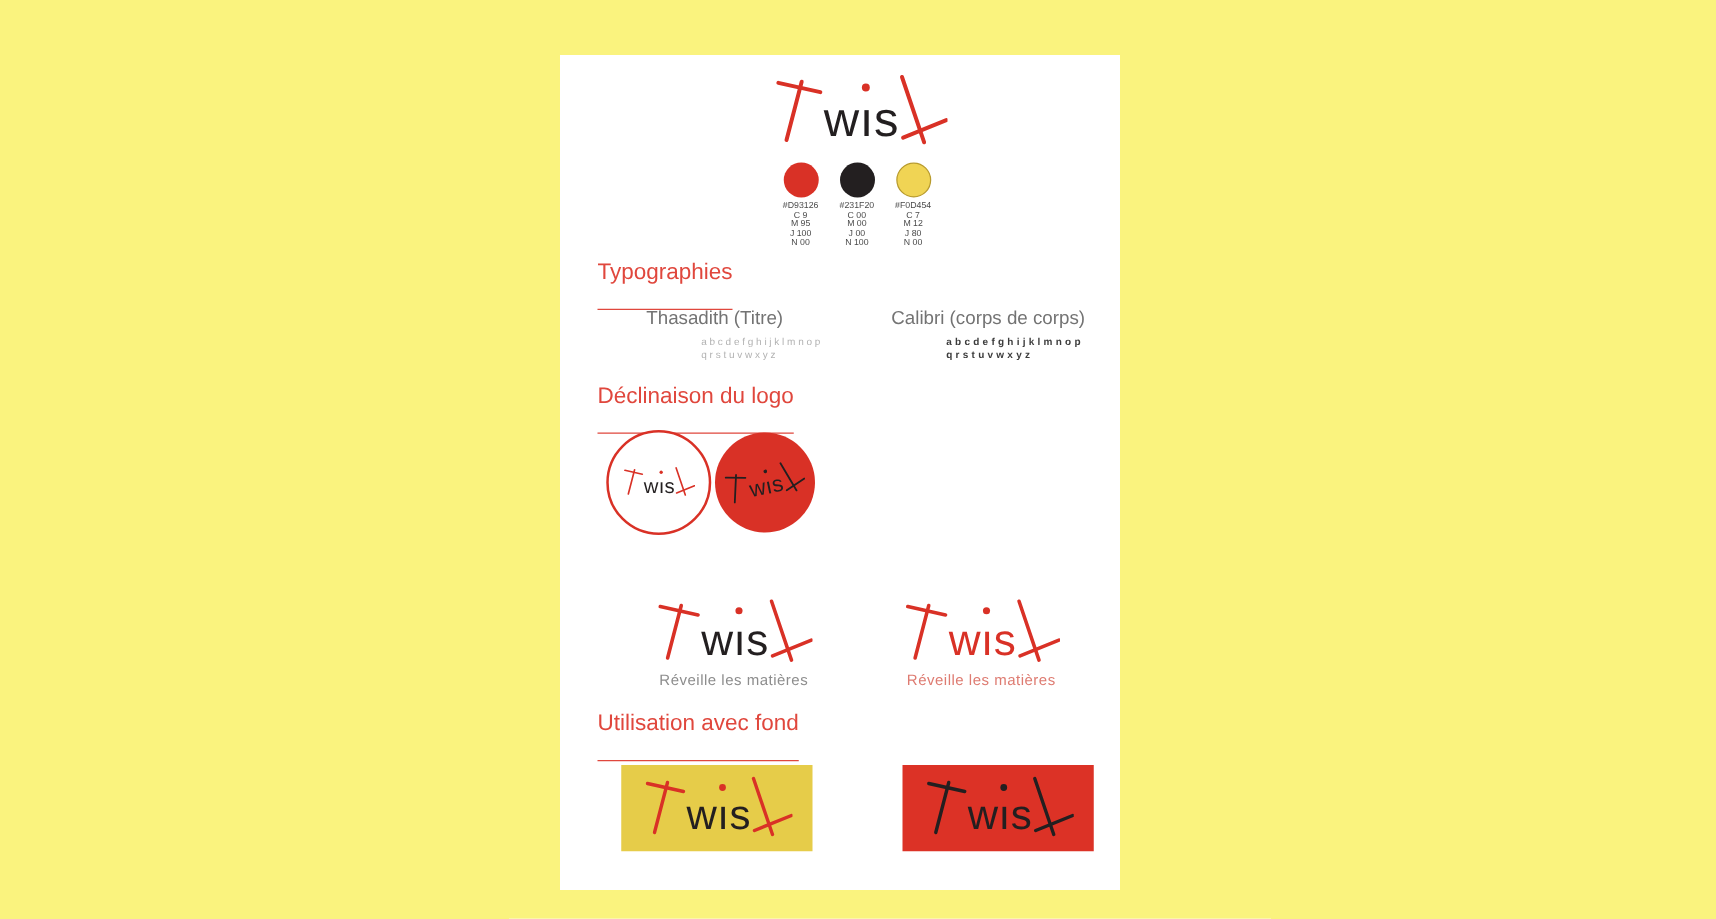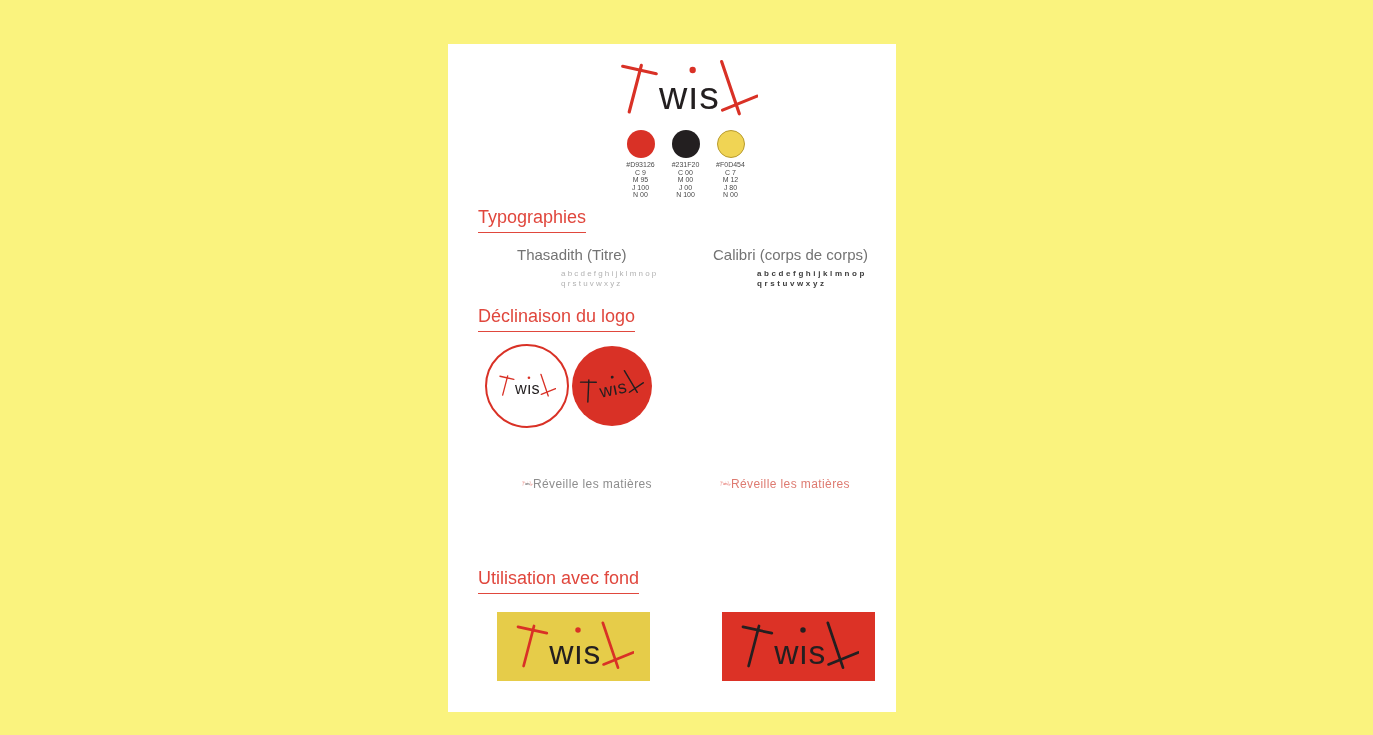--- a/index.html
+++ b/index.html
@@ -19,21 +19,21 @@
 
   
   .palette-row { position:absolute; left:170px; top:86px; width:136px; display:flex; }
   .swatch-col { width:45px; display:flex; flex-direction:column; align-items:center; }
   .swatch-circle { width:28px; height:28px; border-radius:50%; }
   .swatch-circle.outlined { border:1px solid #b89b2e; }
   .swatch-text { margin-top:3px; text-align:center; font-size:7px; line-height:7.5px; color:#4a4a4a; letter-spacing:0; }
 
   
   .heading { position:absolute; font-size:18px; font-weight:400; color:#E0473D; }
-  .heading span { display:inline-block; border-bottom:1.5px solid #E0473D; padding-bottom:4px; }
+  .heading span { display:inline-block; border-bottom:1.5px solid #E0473D; padding-bottom:19px; }
 
   
   .font-sample { position:absolute; }
   .font-sample .fname { font-size:15px; color:#737373; }
   .font-sample .alpha { margin-top:6px; font-size:8px; line-height:10px; letter-spacing:2.2px;margin-left:44px; }
   .alpha.light { color:#b2b2b2; }
   .alpha.dark  { color:#3c3c3c; font-weight:bold; letter-spacing:2.6px; }
 
   
   .circle-outline { position:absolute; left:37px; top:300px; width:84px; height:84px; border:2.5px solid #D93126; border-radius:50%; background:#fff; display:flex; align-items:center; justify-content:center; }
@@ -44,21 +44,21 @@
   .favicon-block { position:absolute; left:289px; top:287px; }
   .favicon-label { font-size:15px; color:#3a3a3a; }
   .fav-row { display:flex; align-items:center; gap:6px; margin-top:10px; }
   .fav-row + .fav-row { margin-top:12px; }
   .fav-circle { width:28px; height:28px; border-radius:50%; background:#D93126; display:flex; align-items:center; justify-content:center; }
   .fav-circle svg { width:14px; }
   .fav-square { width:27px; height:26px; background:#D93126; display:flex; align-items:center; justify-content:center; }
   .fav-square svg { width:22px; }
 
   
-  .slogan-block { position:absolute; width:130px; display:flex; flex-direction:row; align-items:center; }
+  .slogan-block { position:absolute; width:130px; display:flex; flex-direction:column; align-items:center; }
   .slogan-block svg { width:126px; }
   .slogan-text { margin-top:1px; font-size:12px; letter-spacing:0.4px; white-space:nowrap; }
   .slogan-text.grey { color:#8D8D8D; }
   .slogan-text.red  { color:#DE7B71; }
 
   
   .bg-rect { position:absolute; width:153px; height:69px; display:flex; align-items:center; justify-content:center; }
   .bg-rect svg { width:120px; }
 </style>
 </head>

